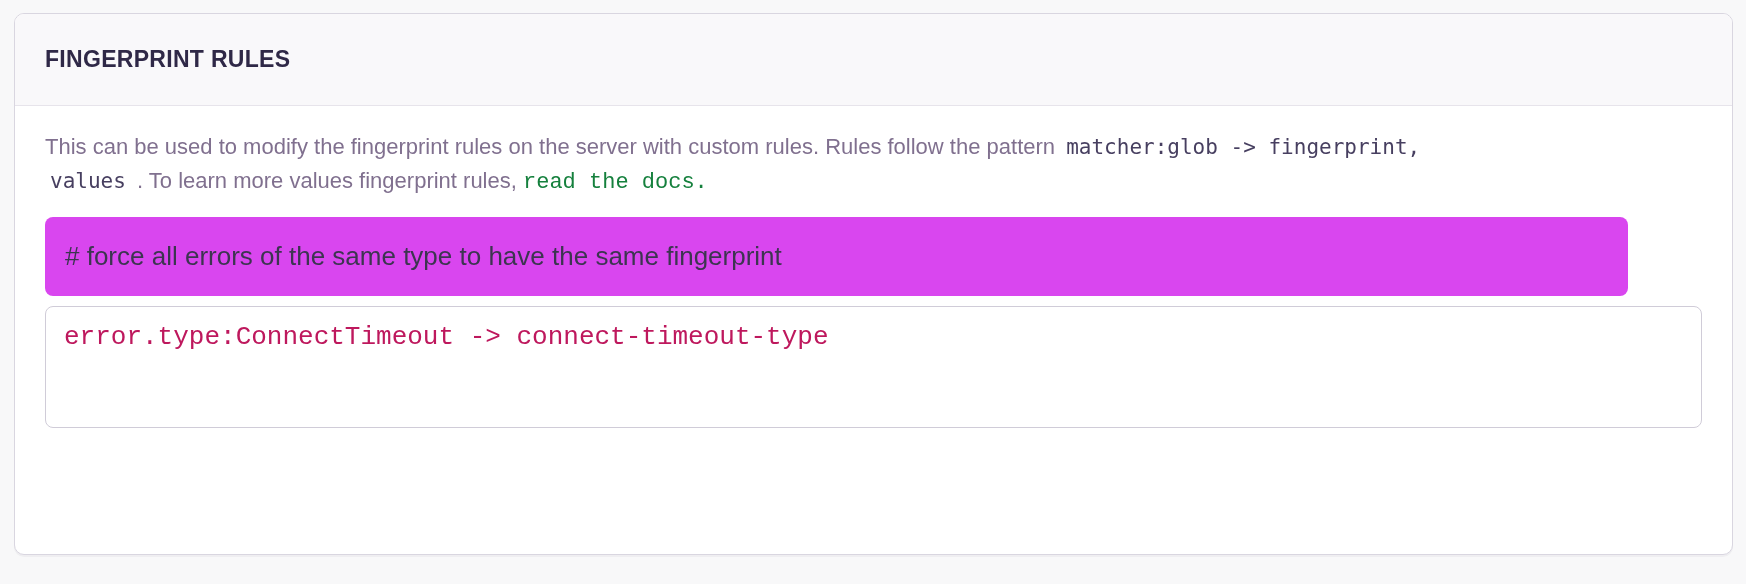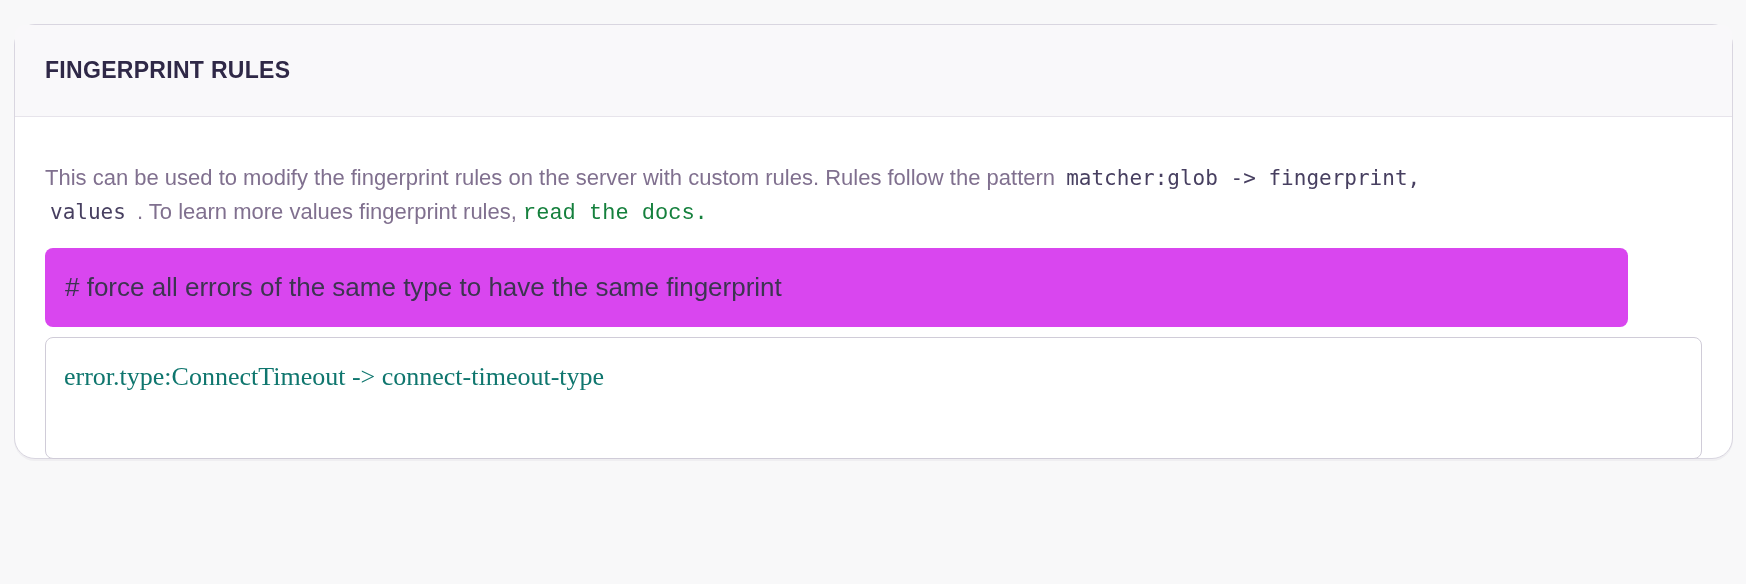--- a/index.html
+++ b/index.html
@@ -6,25 +6,25 @@
   html, body {
     width: 1746px; height: 584px;
     background: #f8f8f9;
     font-family: "Liberation Sans", sans-serif;
     overflow: hidden;
   }
   .screen { position: relative; width: 1746px; height: 584px; }
 
   .panel {
     position: absolute;
-    left: 14px; top: 24px;
-    width: 1719px; height: 435px;
+    left: 14px; top: 13px;
+    width: 1719px; height: 542px;
     background: #ffffff;
     border: 1px solid #d9d6e0;
-    border-radius: 21px;
+    border-radius: 10px;
     box-shadow: 0 2px 0 rgba(37, 11, 54, 0.04);
   }
   .panel-header {
     height: 92px;
     background: #f9f8fa;
     border-bottom: 1px solid #e7e4eb;
     border-radius: 9px 9px 0 0;
     display: flex;
     align-items: center;
     padding: 0 30px;
@@ -36,21 +36,20 @@
     color: #2f2847;
   }
   .panel-body {
     padding: 24px 30px 30px 30px;
   }
   .description {
     font-size: 22px;
     line-height: 33px;
     color: #80708f;
     margin-bottom: 18px;
-    margin-top: 20px;
   }
   .inline-code {
     font-family: "DejaVu Sans Mono", monospace;
     font-size: 21px;
     color: #473f60;
     padding: 0 5px;
   }
   .docs-link {
     color: #15803d;
     text-decoration: none;
@@ -69,25 +68,25 @@
     white-space: pre;
   }
   .code-line { display: block; }
   .rules-textarea {
     display: block;
     width: 100%;
     height: 122px;
     background: #ffffff;
     border: 1px solid #d0ccd8;
     border-radius: 8px;
-    padding: 20px 18px;
-    font-family: Liberation Serif, serif;
+    padding: 12px 18px;
+    font-family: Liberation Mono, monospace;
     font-size: 26px;
     line-height: 37px;
-    color: #0f766e;
+    color: #be185d;
     resize: none;
     outline: none;
     overflow: hidden;
   }
 </style>
 </head>
 <body>
 
 <div class="screen">
   <section class="panel">

